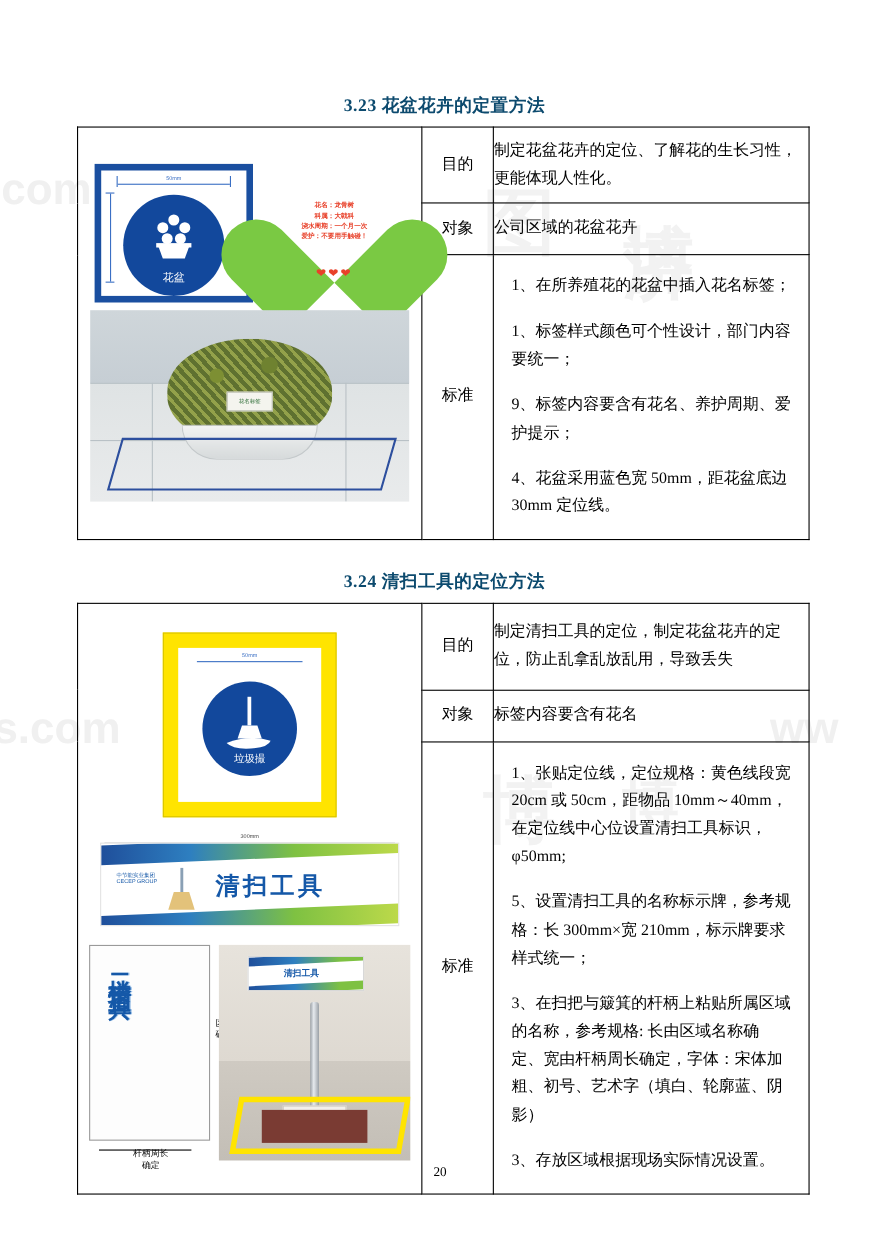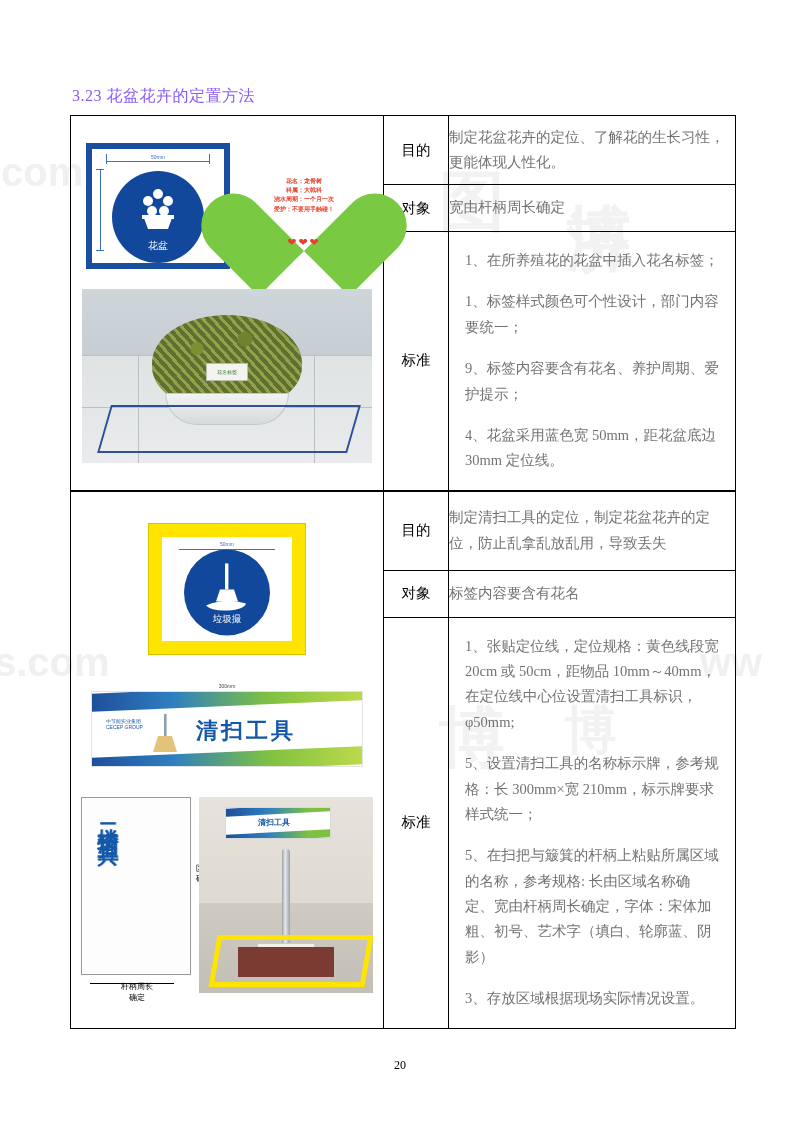--- a/index.html
+++ b/index.html
@@ -40,25 +40,26 @@
     writing-mode: vertical-rl;
     letter-spacing: 4px;
   }
   .content {
     position: relative;
     z-index: 2;
     padding: 86px 64px 0 70px;
   }
   .section-title {
     font-size: 16px;
-    font-weight: normal;
-    color: #8b5cf6;
+    font-weight: bold;
+    color: #0c4a6e;
     letter-spacing: 0.5px;
     margin: 0 0 8px 2px;
     font-family: "Liberation Serif", serif;
+    text-align: center;
   }
   table.block {
     border-collapse: collapse;
     width: 666px;
     table-layout: fixed;
   }
   table.block td {
     border: 1px solid #000;
     vertical-align: middle;
     padding: 0;
@@ -71,42 +72,42 @@
     width: 64px;
     text-align: center;
     font-size: 14.5px;
     line-height: 1.7;
     color: #000;
   }
   td.valuecell {
     padding: 8px 10px 8px 12px;
     font-size: 14.5px;
     line-height: 1.75;
-    color: #737373;
+    color: #000000;
   }
   td.valuecell p {
     margin: 16px;
   }
   .page-number {
     position: absolute;
     bottom: 58px;
     left: 0;
     width: 100%;
     text-align: center;
     font-size: 12px;
     color: #000;
     z-index: 3;
     font-family: "Liberation Serif", serif;
   }
 
   
   .fig-wrap {
     display: flex;
     flex-direction: column;
-    gap: 20px;
+    gap: 7px;
     align-items: center;
   }
   .row-two {
     display: flex;
     align-items: center;
     justify-content: center;
     gap: 10px;
     width: 100%;
   }
   .sign-blue {
@@ -272,21 +273,21 @@
     bottom: 10px;
     width: 246px;
     height: 44px;
     border: 2px solid #2d4f9e;
     transform: skewX(-16deg);
   }
 
   
   .sign-yellow {
     width: 158px;
-    height: 132px;
+    height: 168px;
     background: #ffe400;
     border: 1px solid #d9c400;
     position: relative;
     box-sizing: border-box;
     margin: 0 auto;
   }
   .sign-yellow-inner {
     position: absolute;
     inset: 13px;
     background: #fff;
@@ -578,34 +579,35 @@
               <div class="pot-photo-bowl"></div>
               <div class="pot-photo-tape"></div>
             </div>
           </div>
         </td>
         <td class="labelcell" style="height:68px;">目的</td>
         <td class="valuecell">制定花盆花卉的定位、了解花的生长习性，更能体现人性化。</td>
       </tr>
       <tr>
         <td class="labelcell" style="height:46px;">对象</td>
-        <td class="valuecell">宽由杆柄周长确定</td>
+        <td class="valuecell">公司区域的花盆花卉</td>
       </tr>
       <tr>
         <td class="labelcell">标准</td>
         <td class="valuecell">
           <p>1、在所养殖花的花盆中插入花名标签；</p>
           <p>1、标签样式颜色可个性设计，部门内容要统一；</p>
           <p>9、标签内容要含有花名、养护周期、爱护提示；</p>
           <p>4、花盆采用蓝色宽 50mm，距花盆底边 30mm 定位线。</p>
         </td>
       </tr>
     </tbody>
       </table>
 
+    <div class="section-title" style="margin-top:28px;">3.24 清扫工具的定位方法</div>
 
     <table class="block">
       <tbody>
           <tr>
         <td class="media" rowspan="3">
           <div class="fig-wrap">
 
             <div class="sign-yellow">
               <div class="sign-yellow-inner"></div>
               <div class="dim-top2">50mm</div>
@@ -662,21 +664,21 @@
       </tr>
       <tr>
         <td class="labelcell" style="height:46px;">对象</td>
         <td class="valuecell">标签内容要含有花名</td>
       </tr>
       <tr>
         <td class="labelcell">标准</td>
         <td class="valuecell">
           <p>1、张贴定位线，定位规格：黄色线段宽 20cm 或 50cm，距物品 10mm～40mm，在定位线中心位设置清扫工具标识，φ50mm;</p>
           <p>5、设置清扫工具的名称标示牌，参考规格：长 300mm×宽 210mm，标示牌要求样式统一；</p>
-          <p>5、在扫把与簸箕的杆柄上粘贴所属区域的名称，参考规格: 长由区域名称确定、宽由杆柄周长确定，字体：宋体加粗、初号、艺术字（填白、轮廓蓝、阴影）</p>
+          <p>3、在扫把与簸箕的杆柄上粘贴所属区域的名称，参考规格: 长由区域名称确定、宽由杆柄周长确定，字体：宋体加粗、初号、艺术字（填白、轮廓蓝、阴影）</p>
           <p>3、存放区域根据现场实际情况设置。</p>
         </td>
       </tr>
     </tbody>
       </table>
 
   </div>
 
   <div class="page-number">20</div>
 </div>

